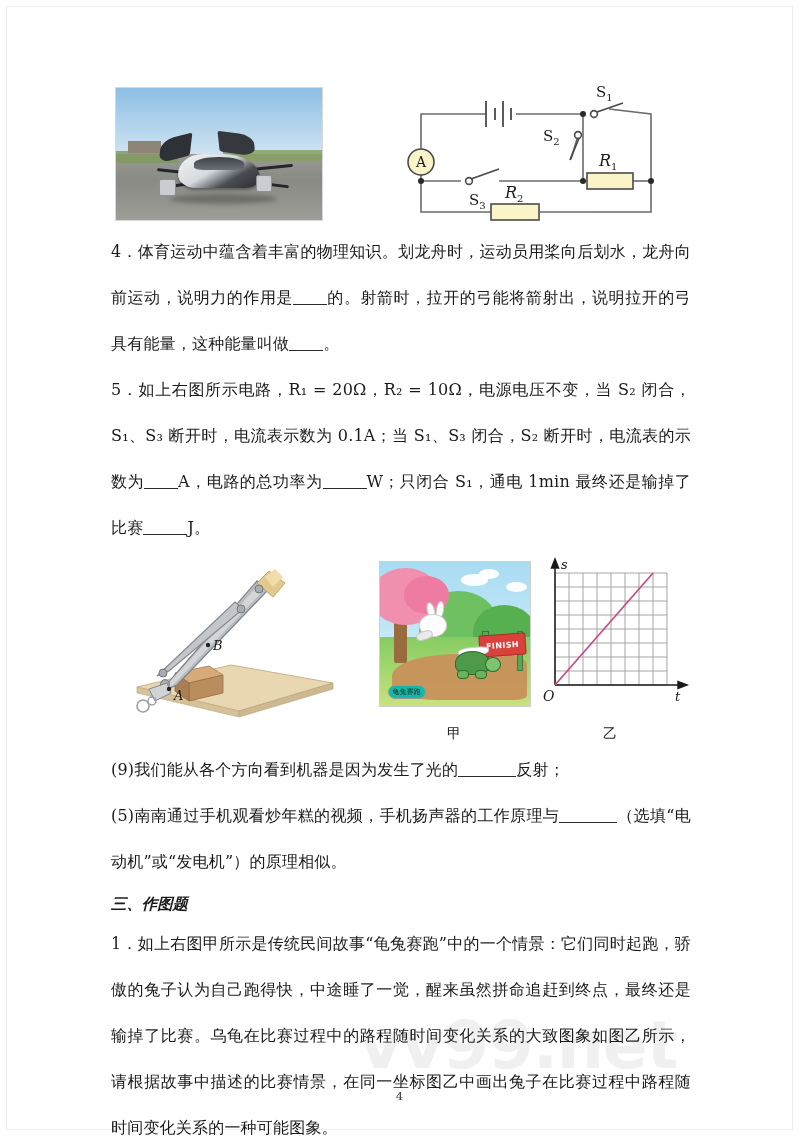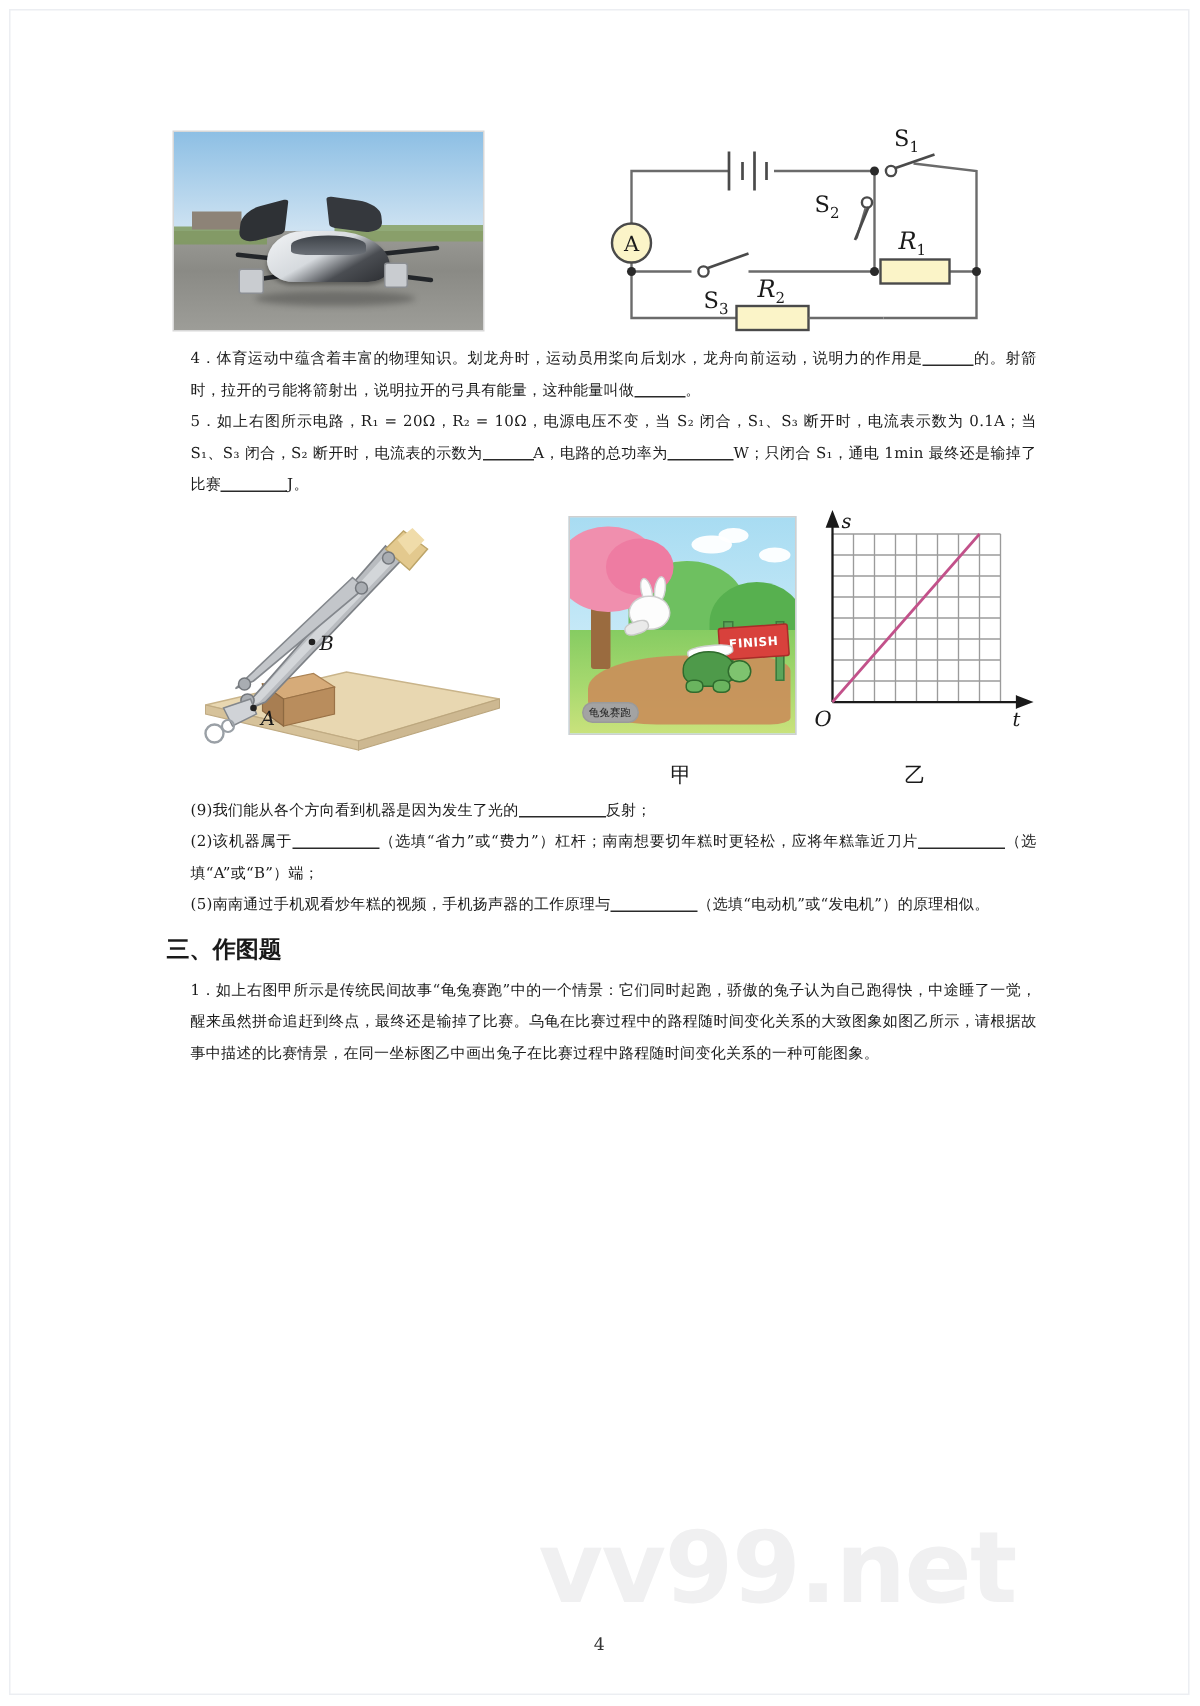--- a/index.html
+++ b/index.html
@@ -101,34 +101,34 @@
   .circuit {
     position: absolute;
     left: 280px;
     top: 0px;
     width: 300px;
     height: 148px;
   }
 
   
   p.q {
-    margin: 0 0 0 16px;
-    font-size: 10px;
-    line-height: 21px;
+    margin: 0 0 0 0;
+    font-size: 16px;
+    line-height: 46px;
     text-align: justify;
     text-justify: inter-ideograph;
     letter-spacing: 0.2px;
   }
   .blk { margin-top: 6px; }
   .fill { display:inline-block; border-bottom:1px solid #2a2a2a; vertical-align: -2px; }
   .f-short { width: 34px; }
   .f-mid   { width: 44px; }
   .f-long  { width: 58px; }
   .var { font-family: "DejaVu Serif", "Liberation Serif", serif; }
-  .sec-title { font-weight: bold; font-size: 15.4px; line-height: 34px; margin: 2px 0 0 0; }
+  .sec-title { font-weight: bold; font-size: 15.4px; line-height: 34px; margin: 2px 0 0 0; font-style: italic; }
 
   
   .fig-row-2 {
     position: relative;
     height: 170px;
     margin-top: 4px;
   }
 
   
   .cutter { position:absolute; left: 8px; top: 6px; width: 244px; height: 160px; }
@@ -180,21 +180,21 @@
   .ct-post1, .ct-post2 { position:absolute; width:3%; height:26%; background:#5ba45a;
               border:1px solid #3d7a3c; }
   .ct-post1 { left:68%; top:48%; }
   .ct-post2 { left:91%; top:48%; }
   .ct-sign  { position:absolute; left:66%; top:50%; width:30%; height:14%;
               background:#d8413c; border:1.5px solid #a92c28; border-radius:2px;
               transform: rotate(-4deg); display:flex; align-items:center; justify-content:center; }
   .ct-sign span { color:#fff; font-family:"DejaVu Sans","Liberation Sans",sans-serif;
               font-size:8px; font-weight:bold; letter-spacing:.4px; }
   .ct-label { position:absolute; left:5%; bottom:5%; padding:1px 4px;
-              background:#a3a3a3; border:1px solid #9a9a9a; border-radius:7px;
+              background:#14b8a6; border:1px solid #9a9a9a; border-radius:7px;
               font-size:7px; color:#222; font-family:"DejaVu Sans","Liberation Sans",sans-serif; }
 
   
   .graph { position:absolute; left: 430px; top: 0px; width: 150px; height: 160px; }
 
   .fig-caps { position: relative; height: 22px; }
   .cap { position:absolute; font-size:14px; }
   .cap-jia { left: 336px; top: 0; }
   .cap-yi  { left: 492px; top: 0; }
 
@@ -443,21 +443,20 @@
       </div>
     </div>
 
     <div class="fig-caps">
       <span class="cap cap-jia">甲</span>
       <span class="cap cap-yi">乙</span>
     </div>
 
     <p class="q"><span>(9)我们能从各个方向看到机器是因为发生了光的</span><span class="fill f-long"></span><span>反射；</span></p>
 
-    <p class="q"><span>(2)该机器属于</span><span class="fill f-long"></span><span>（选填“省力”或“费力”）杠杆；南南想要切年糕时更轻松，应将年糕靠近刀片</span><span class="fill f-long"></span><span>（选填“A”或“B”）端；</span></p>
 
     <p class="q"><span>(5)南南通过手机观看炒年糕的视频，手机扬声器的工作原理与</span><span class="fill f-long"></span><span>（选填“电动机”或“发电机”）的原理相似。</span></p>
 
     <p class="sec-title">三、作图题</p>
     <p class="q">1．如上右图甲所示是传统民间故事“龟兔赛跑”中的一个情景：它们同时起跑，骄傲的兔子认为自己跑得快，中途睡了一觉，醒来虽然拼命追赶到终点，最终还是输掉了比赛。乌龟在比赛过程中的路程随时间变化关系的大致图象如图乙所示，请根据故事中描述的比赛情景，在同一坐标图乙中画出兔子在比赛过程中路程随时间变化关系的一种可能图象。</p>
 
   </div>
 
   <div class="pagenum">4</div>
 </div>

